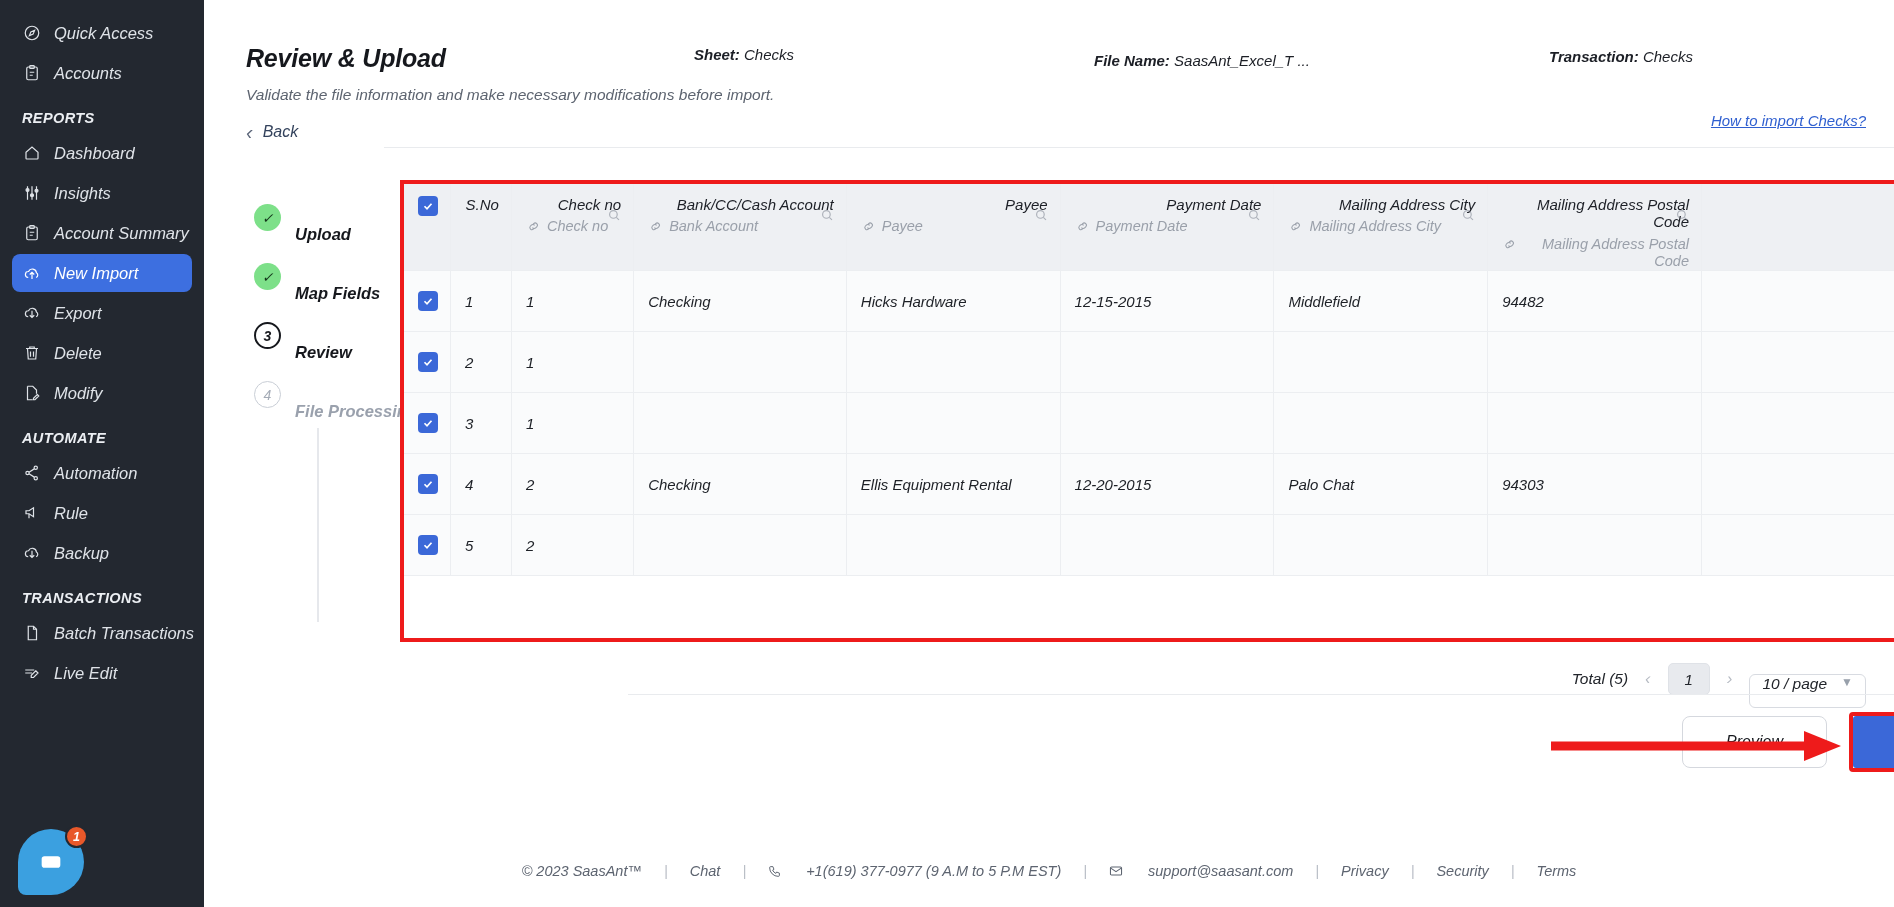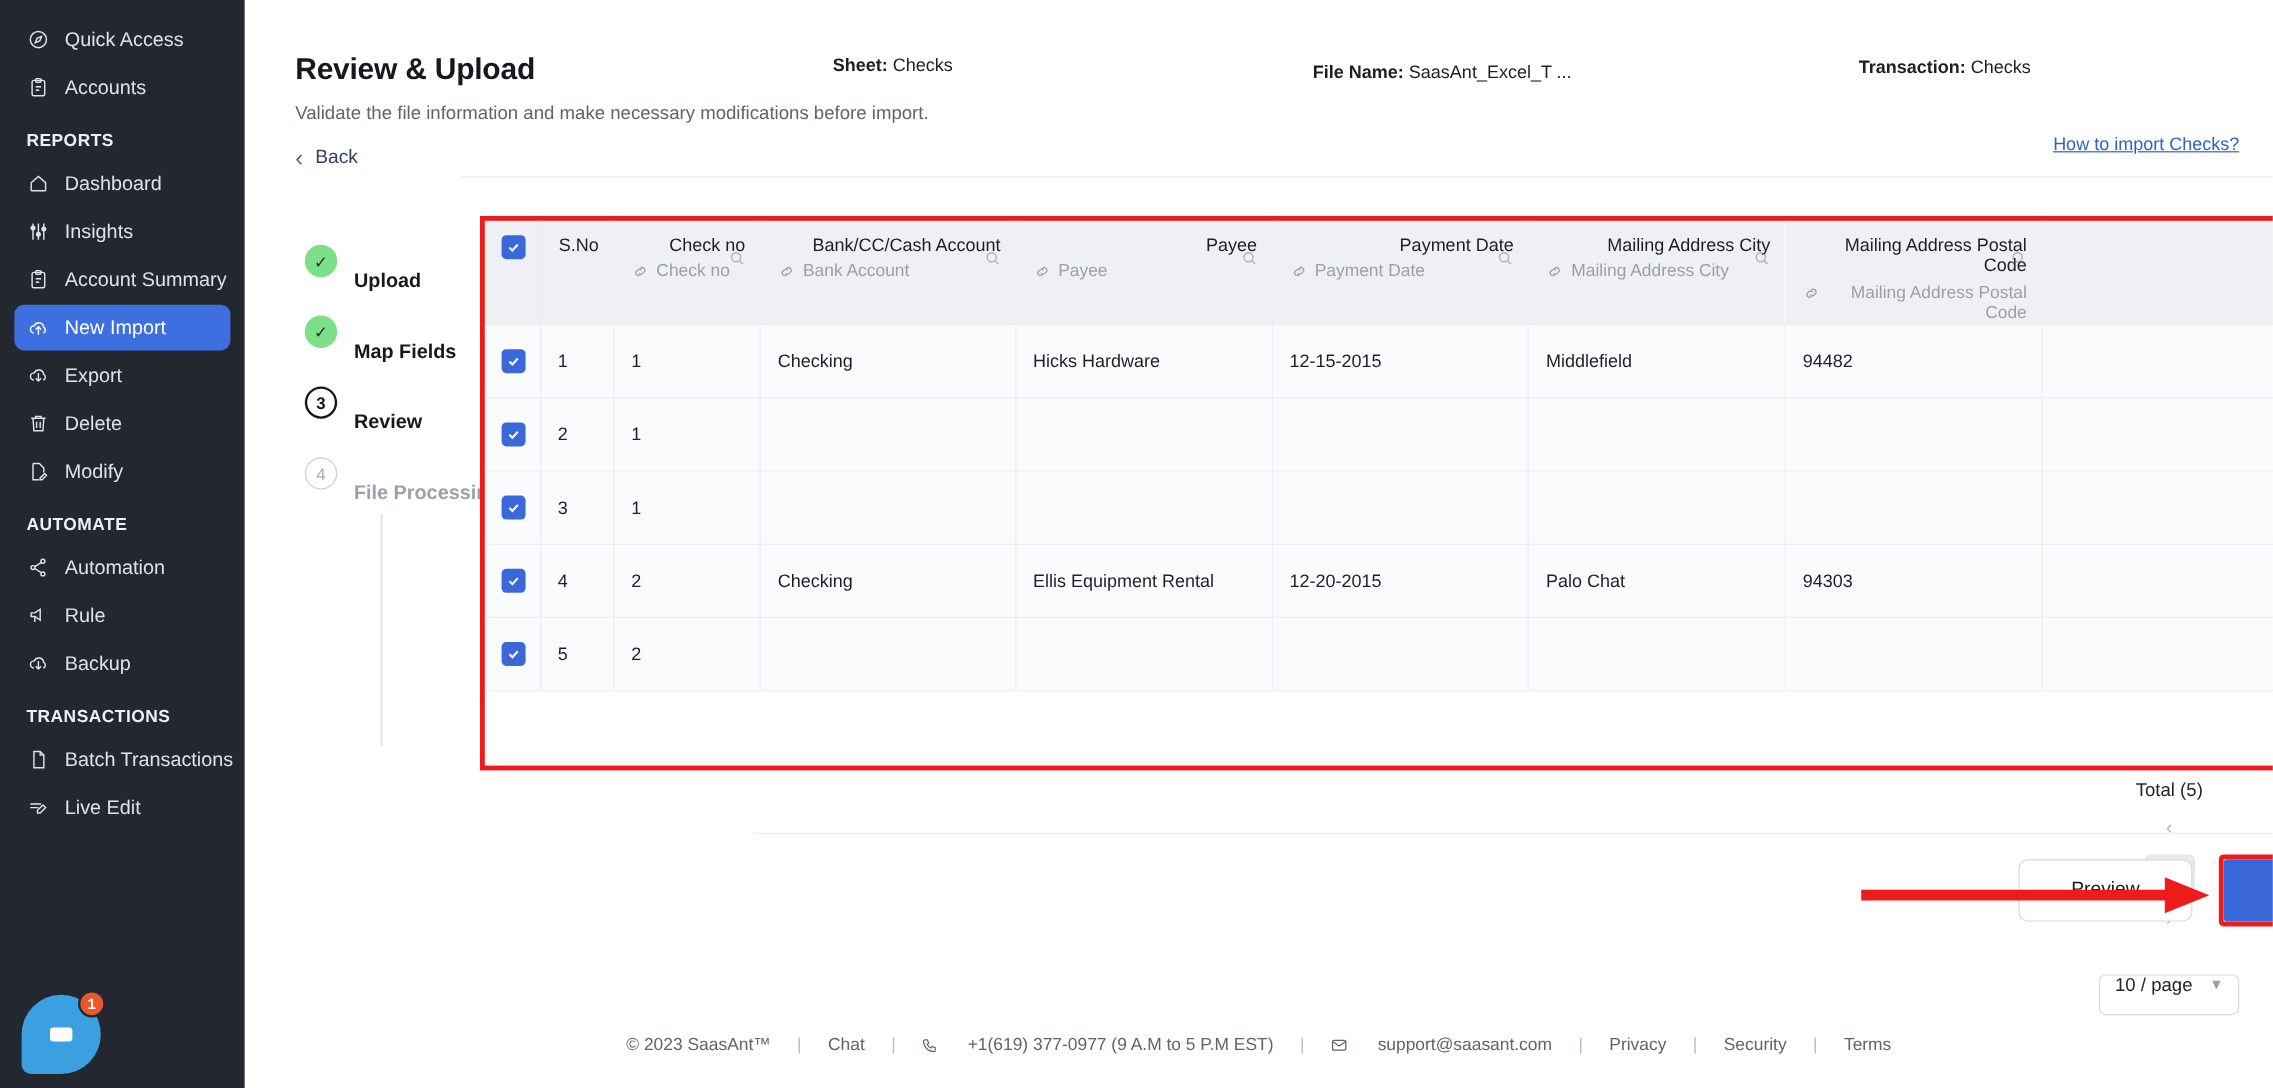--- a/index.html
+++ b/index.html
@@ -2,21 +2,21 @@
 <html><head>
 <meta charset="utf-8">
 <style>
   * { box-sizing: border-box; margin: 0; padding: 0; }
   html, body {
     width: 1894px; height: 907px;
     font-family: "Liberation Sans", sans-serif;
     background: #ffffff;
     overflow: hidden;
   }
-  .app { display: flex; width: 1894px; height: 737px; position: relative; }
+  .app { display: flex; width: 1894px; height: 737px; position: relative; font-style: italic; }
 
   
   .sidebar {
     width: 204px; height: 907px;
     background: #232830;
     flex: 0 0 204px;
     padding-top: 12px;
     position: relative;
     overflow: hidden;
   }
@@ -155,21 +155,21 @@
     width: 20px; height: 20px; border-radius: 4px;
     background: #3b68d8; display: flex; align-items: center; justify-content: center;
     cursor: pointer;
   }
   .cb svg { display: block; }
 
   
   .pager {
     position: absolute; right: 28px; top: 650px;
     display: flex; align-items: center; gap: 12px;
-    font-size: 15.5px; color: #22252b; flex-direction: column;
+    font-size: 15.5px; color: #22252b;
   }
   .pg-arrow { color: #b5bac2; font-size: 17px; padding: 0 5px; cursor: pointer; user-select: none; }
   .pg-num {
     width: 42px; height: 32px; border-radius: 5px;
     background: #e8eaee; border: 1px solid #dfe2e7;
     display: flex; align-items: center; justify-content: center;
     font-size: 15px; cursor: pointer;
   }
   .pg-size {
     height: 34px; min-width: 110px; border: 1px solid #d8dbe1; border-radius: 6px;

